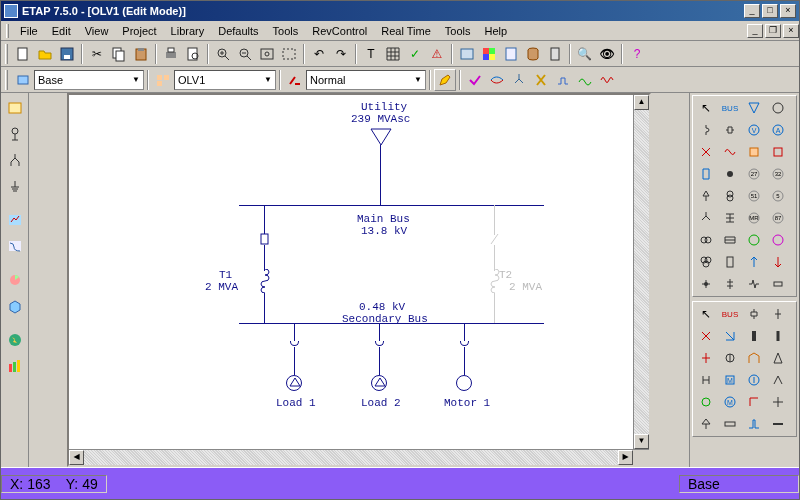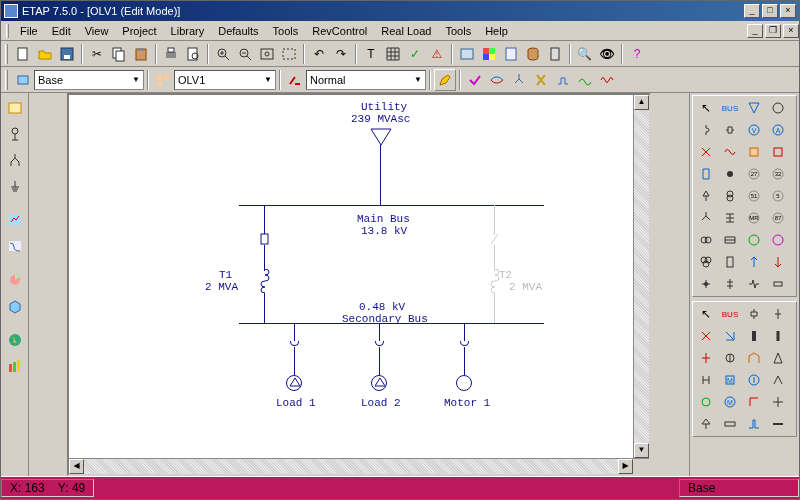--- a/index.html
+++ b/index.html
@@ -1,21 +1,21 @@
 <!DOCTYPE html>
 <html><head>
 <meta charset="utf-8">
 <style>
 * { box-sizing: border-box; margin: 0; padding: 0; font-family: Tahoma, sans-serif; }
 body { background: #d4d0c8; font-size: 11px; overflow: hidden; }
 .app { width: 800px; height: 500px; display: flex; flex-direction: column; border: 1px solid #666; }
 
 .titlebar { background: linear-gradient(90deg,#0a246a 0%,#3a6ea5 100%); color:#fff; display:flex; align-items:center; height:20px; padding:0 3px; font-size:11px; }
 .titlebar .tb-icon { width:14px; height:14px; background:#58c; margin-right:4px; border:1px solid #fff; }
-.titlebar .title-text { flex:1; font-weight:normal; }
+.titlebar .title-text { flex:1; font-weight:bold; }
 .win-btn { width:16px; height:14px; background:#d4d0c8; border:1px solid #fff; border-right-color:#555; border-bottom-color:#555; margin-left:2px; text-align:center; font-size:9px; line-height:11px; color:#000; cursor:pointer; font-family:Arial; }
 
 .menubar { background:#d4d0c8; display:flex; align-items:center; height:20px; border-bottom:1px solid #888; padding-left:3px; }
 .menubar .grip { width:3px; height:14px; border-left:1px solid #fff; border-right:1px solid #888; margin:0 4px 0 2px; }
 .menu-item { padding:2px 7px; cursor:pointer; }
 
 .toolbar { background:#d4d0c8; display:flex; align-items:center; height:26px; border-bottom:1px solid #888; padding:0 2px; }
 .toolbar .grip { width:3px; height:20px; border-left:1px solid #fff; border-right:1px solid #888; margin:0 4px 0 2px; }
 .tbtn { width:22px; height:22px; border:1px solid #d4d0c8; display:flex; align-items:center; justify-content:center; cursor:pointer; margin:0 0px; font-size:12px; }
 .tbtn svg { width:16px; height:16px; }
@@ -32,21 +32,21 @@
 
 .canvas-wrap { flex:1; display:flex; flex-direction:column; background:#fff; border:2px inset #d4d0c8; }
 .canvas { flex:1; position:relative; background:#fff; overflow:hidden; }
 .scroll-h { height:16px; background:#d4d0c8; display:flex; border-top:1px solid #888; }
 .scroll-h .sbtn, .scroll-v .sbtn { width:15px; height:15px; background:#d4d0c8; border:1px solid #fff; border-right-color:#555; border-bottom-color:#555; font-size:8px; text-align:center; line-height:12px; cursor:pointer; }
 .scroll-h .track { flex:1; background:repeating-linear-gradient(45deg,#e8e8e8,#e8e8e8 1px,#d0d0d0 1px,#d0d0d0 2px); }
 .scroll-v { width:16px; background:#d4d0c8; display:flex; flex-direction:column; border-left:1px solid #888; }
 .scroll-v .track { flex:1; background:repeating-linear-gradient(45deg,#e8e8e8,#e8e8e8 1px,#d0d0d0 1px,#d0d0d0 2px); }
 .canvas-row { flex:1; display:flex; min-height:0; }
 
-.statusbar { height:23px; background:#be185d; border-top:1px solid #fff; display:flex; align-items:center; font-size:12px; }
+.statusbar { height:32px; background:#8b5cf6; border-top:1px solid #fff; display:flex; align-items:center; font-size:14px; }
 .statusbar .cell { border:1px inset #d4d0c8; padding:1px 8px; height:18px; line-height:14px; }
 
 .diag-text { position:absolute; font-family:"Courier New",monospace; font-size:11px; color:#11118b; white-space:nowrap; }
 .diag-text.gray { color:#bbb; }
 .diag-line { position:absolute; background:#11118b; }
 .diag-line.gray { background:#ccc; }
 
 .busline { position:absolute; height:1px; background:#11118b; }
 .loop { position:absolute; width:9px; height:5px; border:1px solid #11118b; border-top:none; border-radius:0 0 6px 6px; background:#fff; }
 .circle { position:absolute; width:16px; height:16px; border:1px solid #11118b; border-radius:50%; background:#fff; }
@@ -67,21 +67,21 @@
   <div class="menubar">
     <div class="grip"></div>
     <div class="menu-item">File</div>
     <div class="menu-item">Edit</div>
     <div class="menu-item">View</div>
     <div class="menu-item">Project</div>
     <div class="menu-item">Library</div>
     <div class="menu-item">Defaults</div>
     <div class="menu-item">Tools</div>
     <div class="menu-item">RevControl</div>
-    <div class="menu-item">Real Load</div>
+    <div class="menu-item">Real Time</div>
     <div class="menu-item">Tools</div>
     <div class="menu-item">Help</div>
     <div style="flex:1"></div>
     <div class="win-btn">_</div>
     <div class="win-btn">❐</div>
     <div class="win-btn">×</div>
   </div>
 
   <div class="toolbar">
     <div class="grip"></div>

